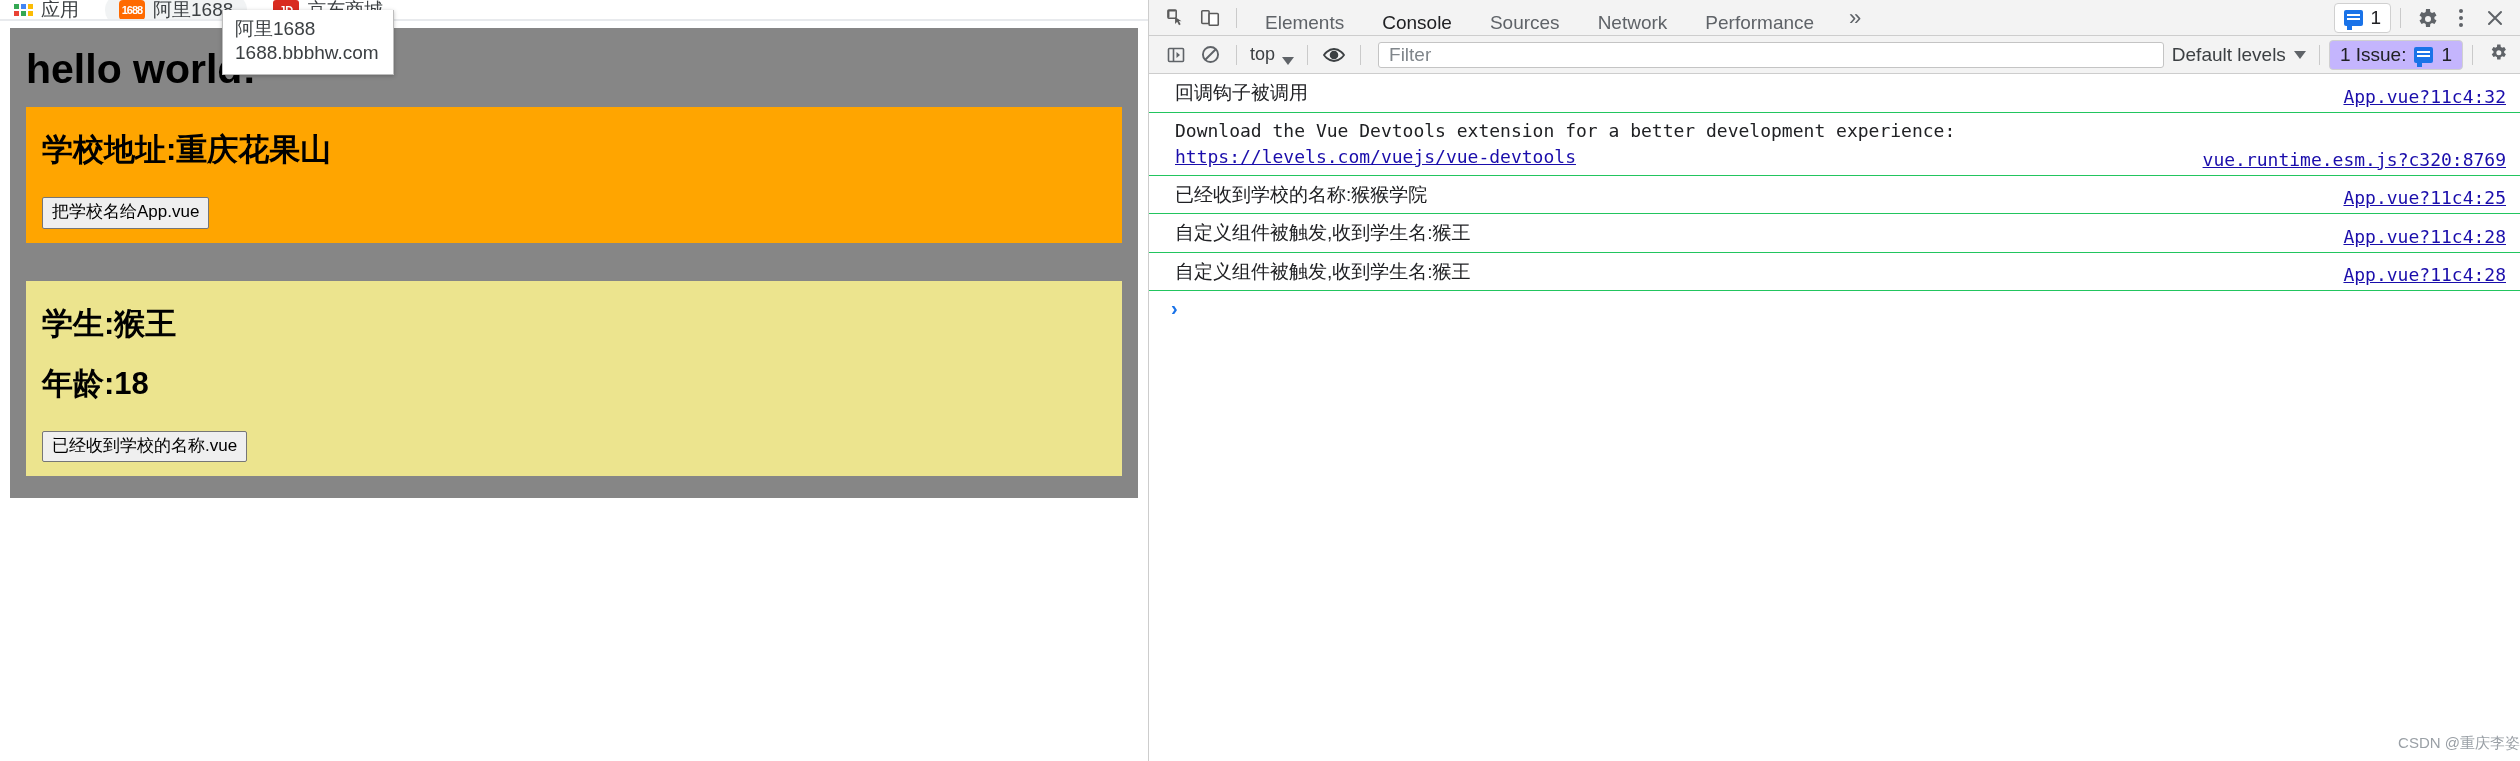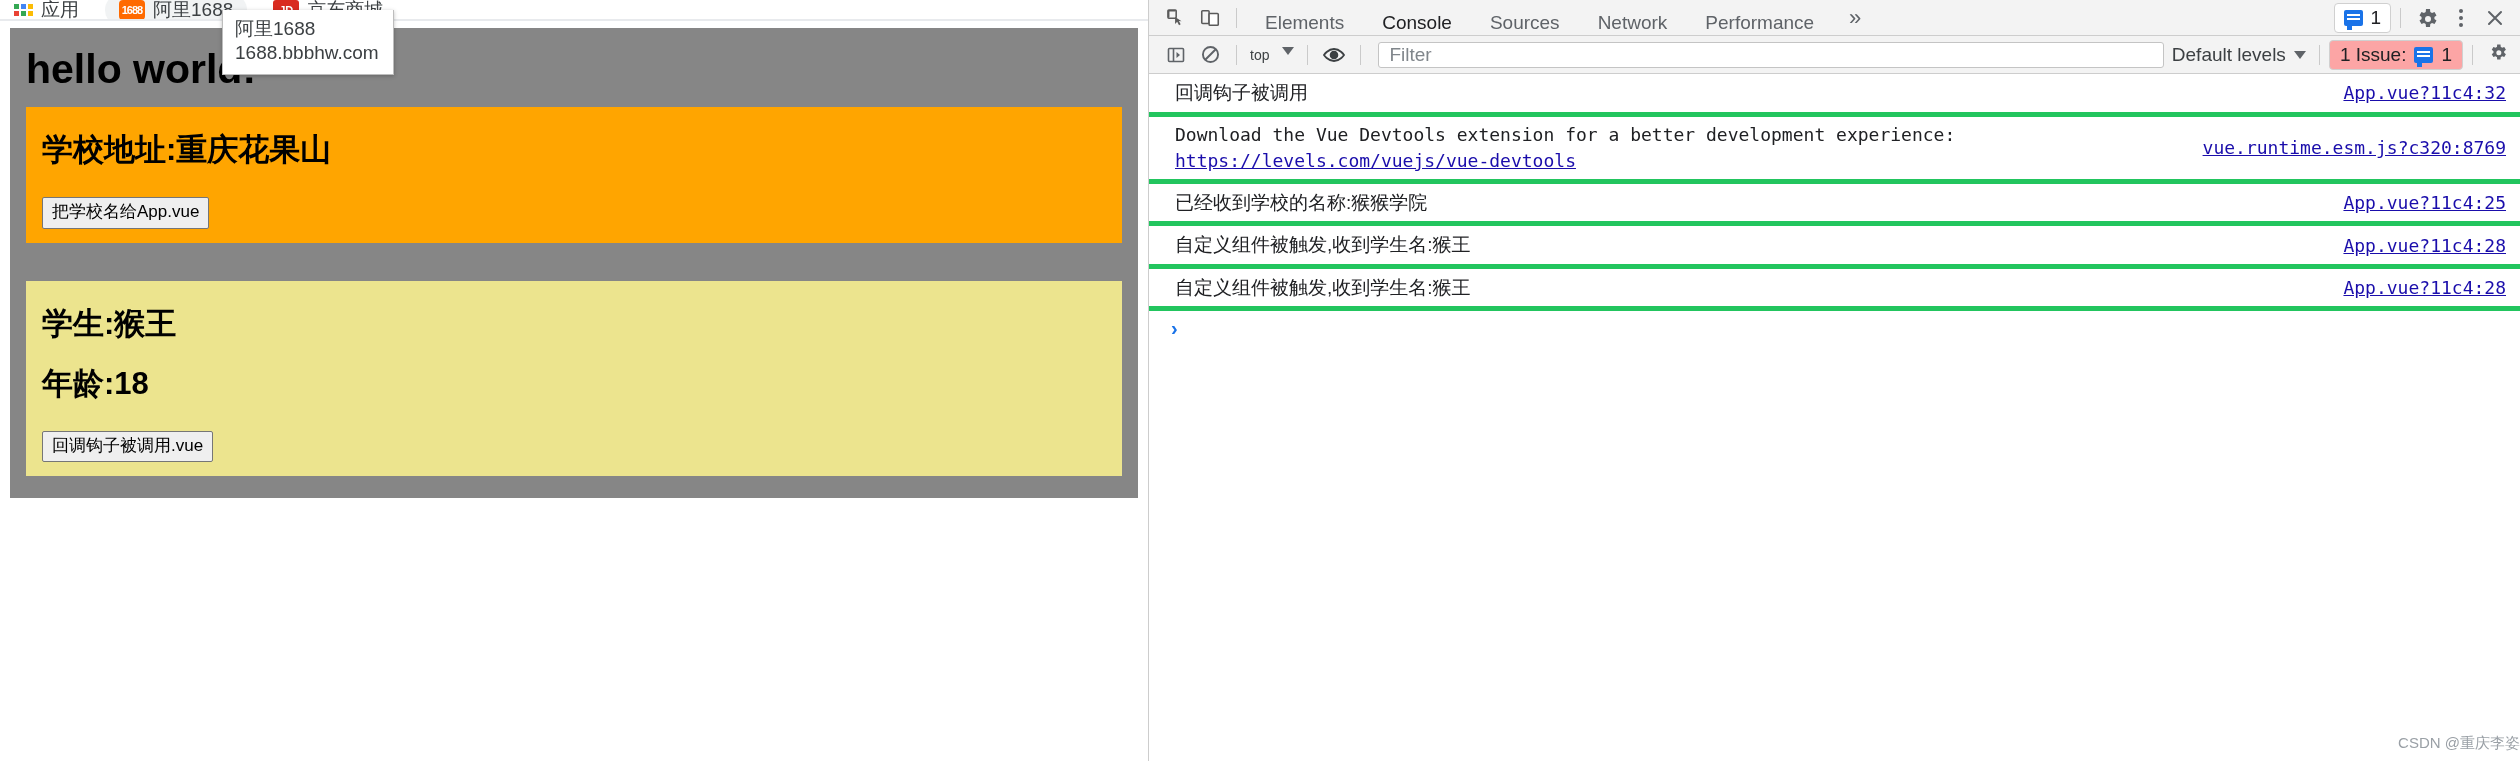--- a/index.html
+++ b/index.html
@@ -160,48 +160,48 @@
   .kebab { width: 34px; display:flex; flex-direction:column; align-items:center; gap:3px; cursor:pointer; }
   .kebab i { width:4px; height:4px; border-radius:50%; background:#5f6368; display:block; }
 
   .dt-filterbar {
     height: 38px; min-height: 38px;
     background: #f3f3f3;
     border-bottom: 1px solid #cdcdcd;
     display: flex; align-items: center;
     padding: 0 6px 0 10px;
   }
-  .ctx-select { font-size: 14px; color:#3c4043; display:flex; align-items:flex-start; gap:13px; cursor:pointer; padding:0 4px; }
+  .ctx-select { font-size: 18px; color:#3c4043; display:flex; align-items:flex-end; gap:7px; cursor:pointer; padding:0 4px; }
   .caret { width:0;height:0;border-left:6px solid transparent;border-right:6px solid transparent;border-top:8px solid #5f6368; }
   .filter-input {
     flex: 1 1 auto;
     height: 26px;
     border: 1px solid #c4c4c4;
     border-radius: 3px;
     background: #fff;
     font-size: 19px;
     color: #202124;
     padding: 0 10px;
     font-family: "Liberation Sans", sans-serif;
     margin: 0 8px;
     min-width: 60px;
   }
   .filter-input::placeholder { color:#80868b; }
   .levels { font-size: 19px; color:#3c4043; display:flex; align-items:center; gap:8px; cursor:pointer; white-space:nowrap; padding-right:4px;}
   .issues-pill2 {
     display:flex; align-items:center; gap:8px;
-    border:1px solid #d0d0d0; border-radius:4px; background:#fca5a5;
+    border:1px solid #d0d0d0; border-radius:4px; background:#c4b5fd;
     padding: 3px 10px; font-size:19px; color:#202124; cursor:pointer; white-space:nowrap;
   }
   .gear-x { font-size:20px; color:#5f6368; padding:0 6px; cursor:pointer;}
 
   .console-body { flex:1 1 auto; overflow:hidden; background:#fff; }
   .log-row {
-    display:flex; align-items:center; justify-content:space-between;
-    border-bottom: 5px solid #22c55e;
+    display:flex; align-items:flex-end; justify-content:space-between;
+    border-bottom: 1px solid #22c55e;
     padding: 5px 14px 5px 26px;
     min-height: 28px;
   }
   .log-text {
     font-size: 19px;
     color: #202124;
     line-height: 1.45;
     white-space: pre-wrap;
     word-break: break-word;
     padding-right: 16px;
@@ -264,21 +264,21 @@
         <div class="panel school">
           <h2 class="last">学校地址:重庆花果山</h2>
           <button class="vbtn">把学校名给App.vue</button>
         </div>
 
         <div class="gray-gap"></div>
 
         <div class="panel student">
           <h2>学生:猴王</h2>
           <h2 class="last">年龄:18</h2>
-          <button class="vbtn">回调钩子被调用.vue</button>
+          <button class="vbtn">已经收到学校的名称.vue</button>
         </div>
 
       </div>
     </div>
 
     <div class="tooltip">
       <div class="t1">阿里1688</div>
       <div class="t2">1688.bbbhw.com</div>
     </div>
   </div>

